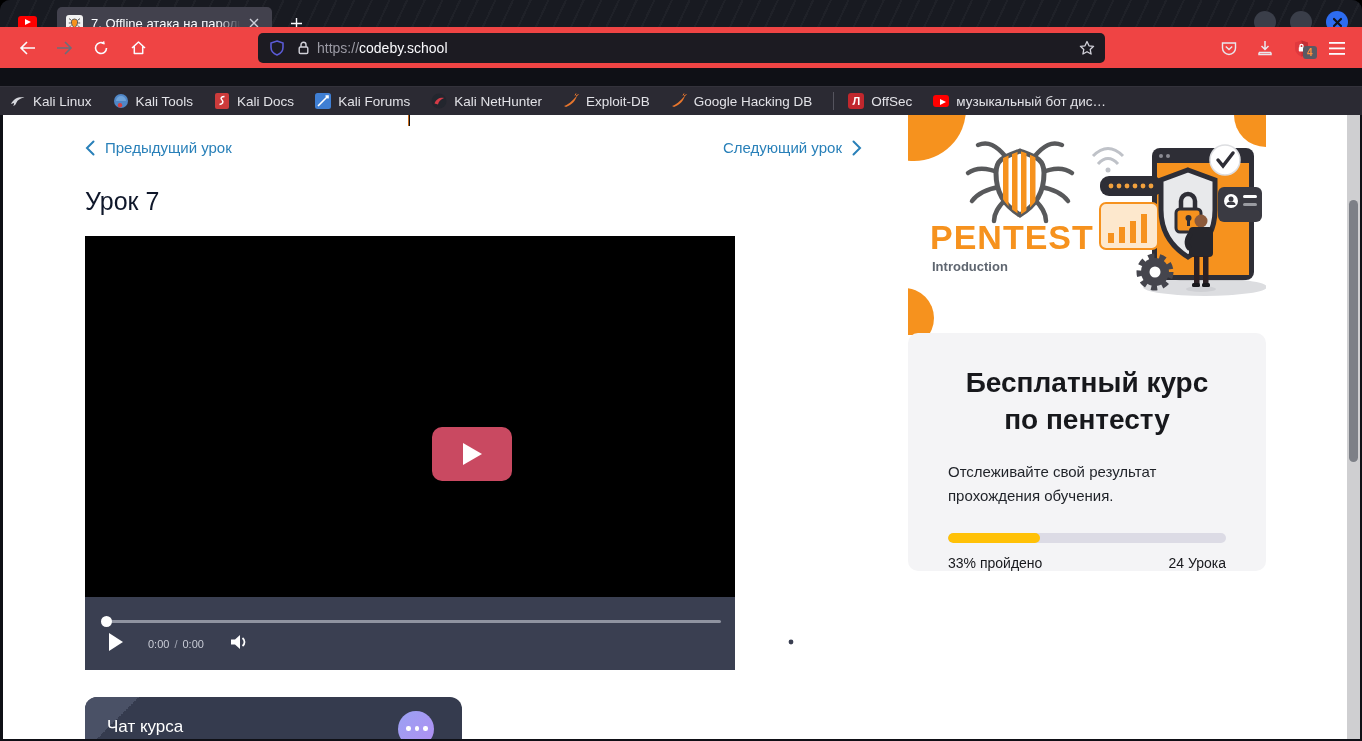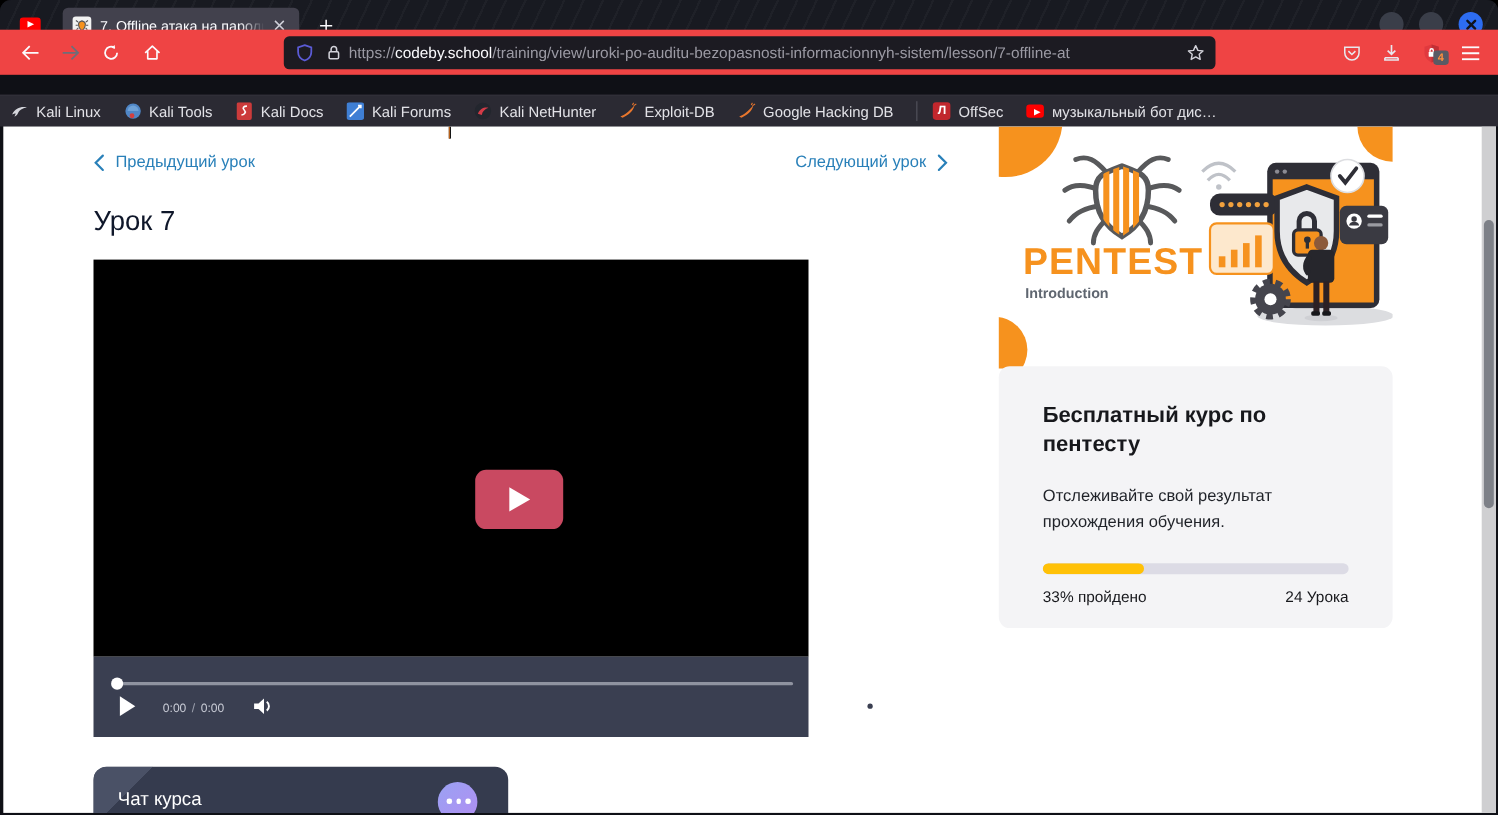--- a/index.html
+++ b/index.html
@@ -84,21 +84,21 @@
                 background:linear-gradient(135deg,#9aa2f3,#b18ef2); }
   .chat-bubble::before{ content:""; position:absolute; left:2px; bottom:-2px; width:10px; height:10px;
                         background:#a292f0; border-radius:2px; transform:rotate(18deg); }
   .chat-dots{ position:absolute; left:8px; top:15px; display:flex; gap:4px; }
   .chat-dots i{ width:4.5px; height:4.5px; background:#fff; border-radius:50%; }
 
   
   .banner{ position:absolute; left:905px; top:0; width:358px; height:220px; }
   .course-card{ position:absolute; left:905px; top:218px; width:358px; height:238px; background:#f4f4f6;
                 border-radius:10px; padding:32px 40px; }
-  .card-title{ font-size:20px; font-weight:700; color:#17181c; line-height:1.32; }
+  .card-title{ font-size:28px; font-weight:700; color:#17181c; line-height:1.32;text-align:center; }
   .card-desc{ margin-top:21px; font-size:15px; color:#1f2228; line-height:1.6; }
   .progress-outer{ margin-top:25px; height:10px; background:#dcdbe5; border-radius:6px; overflow:hidden; }
   .progress-fill{ height:100%; background:#ffc107; border-radius:6px; }
   .card-foot{ margin-top:12px; display:flex; justify-content:space-between; font-size:14px; color:#17181c; }
 
   
   .sb-track{ position:absolute; right:0; top:0; width:13px; height:100%; background:#cfcfd1; }
   .sb-thumb{ position:absolute; right:2px; top:85px; width:9px; height:262px; background:#7d8087; border-radius:5px; }
 </style>
 </head>
@@ -171,21 +171,20 @@
       </span>
       <span style="display:flex; margin-left:10px;">
         <svg width="15" height="16" viewBox="0 0 15 16">
           <rect x="3.2" y="7" width="8.6" height="6.5" rx="1.2" fill="none" stroke="#d2d2da" stroke-width="1.4"></rect>
           <path d="M5 7 V4.8 a2.5 2.5 0 0 1 5 0 V7" fill="none" stroke="#d2d2da" stroke-width="1.4"></path>
         </svg>
       </span>
       <span class="url-text">
         <span class="u-dim">https://</span>
           <span class="u-domain">codeby.school</span>
-          <span class="u-dim">/training/view/uroki-po-auditu-bezopasnosti-informacionnyh-sistem/lesson/7-offline-at</span>
       </span>
       <span style="display:flex; margin-left:8px;">
         <svg width="16" height="16" viewBox="0 0 16 16">
             <path d="M8 1.5 L10 5.8 L14.6 6.3 L11.2 9.4 L12.1 14 L8 11.7 L3.9 14 L4.8 9.4 L1.4 6.3 L6 5.8 Z" fill="none" stroke="#d2d2da" stroke-width="1.3" stroke-linejoin="round"></path>
           </svg>
       </span>
     </div>
 
     <div class="nav-btn" style="left:1216px;">
       <svg width="18" height="18" viewBox="0 0 18 18">

